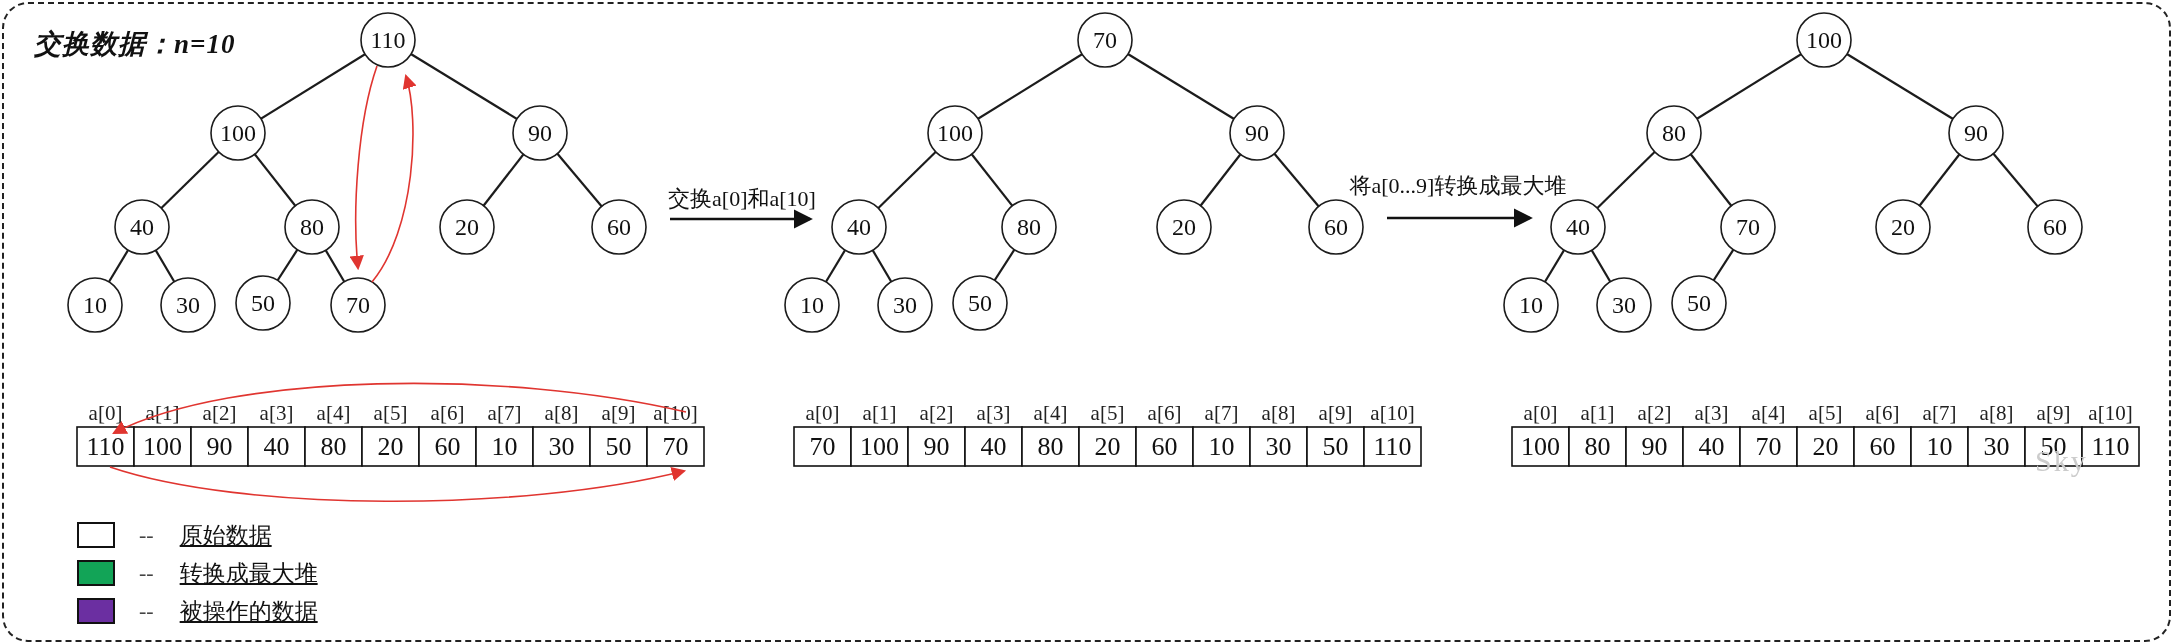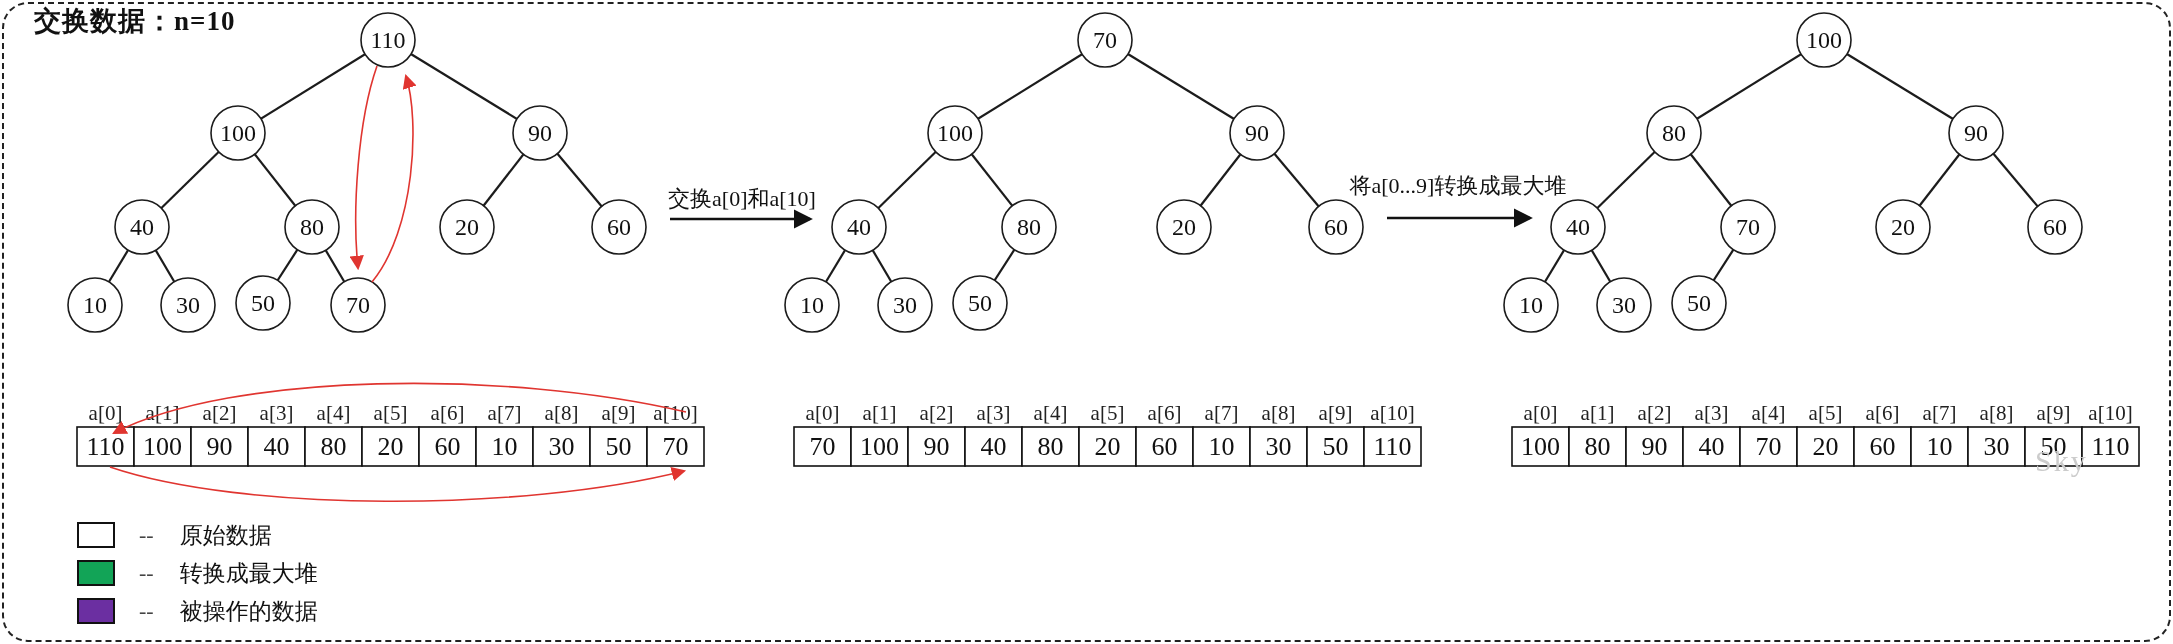--- a/index.html
+++ b/index.html
@@ -5,40 +5,40 @@
   html,body{margin:0;padding:0;}
   body{
     width:2173px;height:644px;position:relative;background:#ffffff;overflow:hidden;
     font-family:"Liberation Serif","DejaVu Serif",serif;
   }
   .frame{
     position:absolute;inset:2px;border:2.5px dashed #222;border-radius:26px;
     pointer-events:none;box-sizing:border-box;
   }
   .title{
-    position:absolute;left:34px;top:3px;font-size:27px;font-weight:600;color:#111;
-    letter-spacing:1px;white-space:pre;
+    position:absolute;left:34px;top:26px;font-size:27px;font-weight:600;color:#111;
+    letter-spacing:1px;white-space:pre;font-style:italic;
   }
   svg{position:absolute;left:0;top:0;}
   svg text{font-family:"Liberation Serif","DejaVu Serif",serif;fill:#111;}
   .edge{stroke:#1c1c1c;stroke-width:2.2;}
   .node{fill:#ffffff;stroke:#1c1c1c;stroke-width:1.6;}
   .nodetext{font-size:24px;text-anchor:middle;}
   .idx{font-size:21px;text-anchor:middle;fill:#222;}
   .cell{fill:#ffffff;stroke:#111;stroke-width:1.6;}
   .val{font-size:26px;text-anchor:middle;}
   .step{stroke:#111;stroke-width:2.4;}
   .steplabel{font-size:22px;text-anchor:middle;}
   .swap{fill:none;stroke-width:1.6;}
   .wm{font-size:30px;fill:#cccccc;letter-spacing:2px;}
   .legend{position:absolute;left:77px;top:522px;}
   .lrow{display:flex;align-items:center;height:26px;margin-bottom:12px;}
   .swatch{width:38px;height:26px;border:2px solid #111;box-sizing:border-box;background:#fff;flex:0 0 auto;}
   .ldash{margin-left:24px;font-size:22px;color:#444;}
-  .llabel{margin-left:26px;font-size:23px;color:#111;}
+  .llabel{margin-left:26px;font-size:23px;color:#111;text-decoration:underline;}
 </style>
 </head>
 <body>
 
 <div class="frame"></div>
 <div class="title">交换数据：n=10</div>
 
 <svg id="scene-svg" width="2173" height="644" viewBox="0 0 2173 644">
   <defs>
     <marker id="mred" viewBox="0 0 10 10" refX="8.5" refY="5" markerWidth="9" markerHeight="9" orient="auto">

